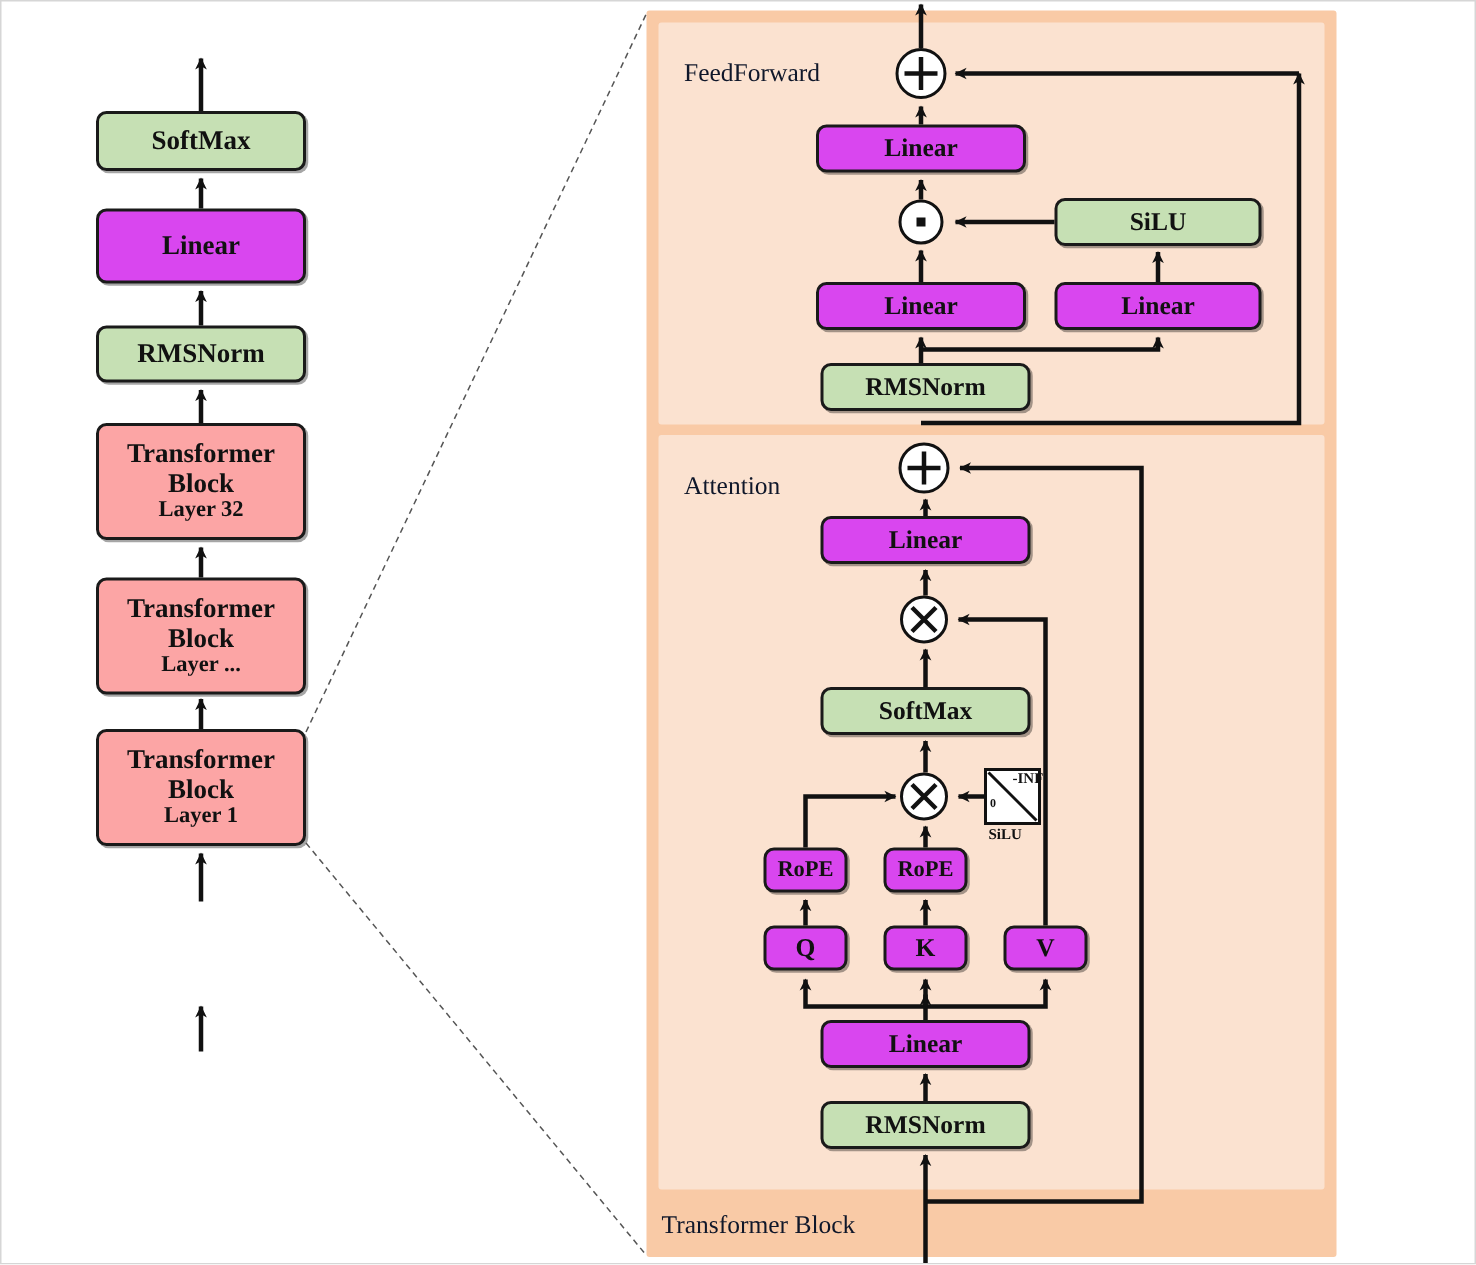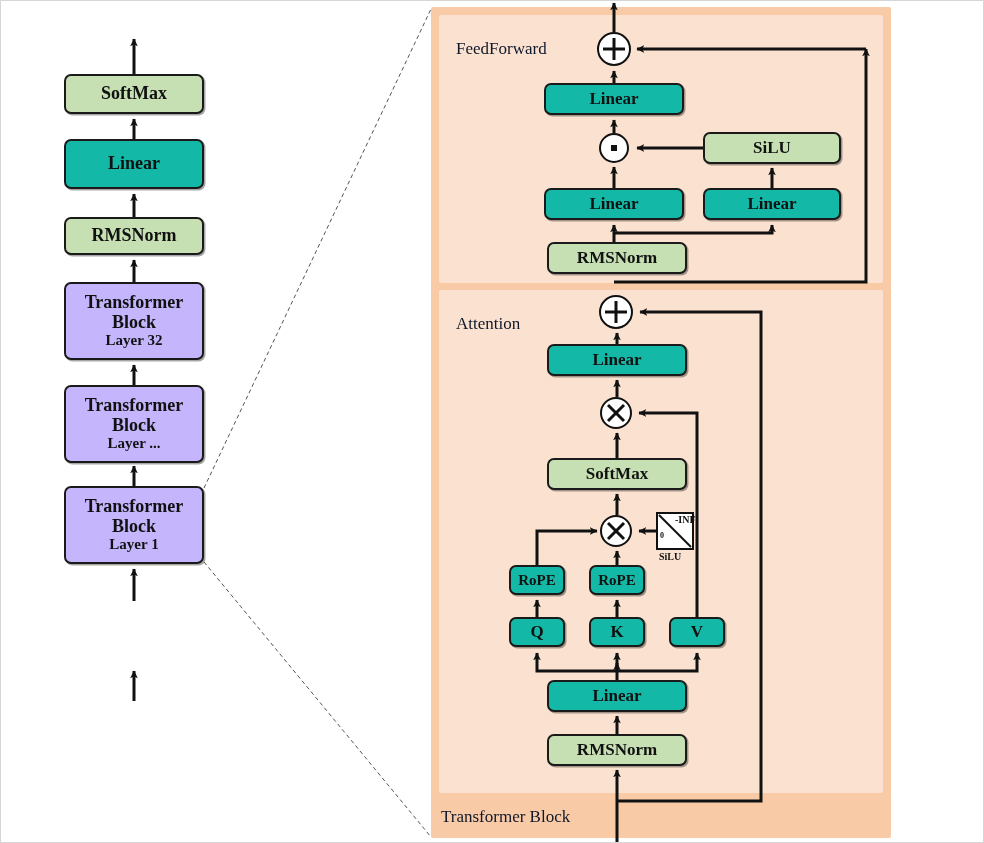--- a/index.html
+++ b/index.html
@@ -5,22 +5,22 @@
   html,body{margin:0;padding:0;background:#fff;}
   body{width:984px;height:843px;font-family:"Liberation Serif",serif;}
   #root{position:relative;width:984px;height:843px;box-sizing:border-box;
         border:1px solid #d6d6d6;overflow:hidden;background:#fff;}
   svg{position:absolute;left:0;top:0;}
   .box{position:absolute;box-sizing:border-box;border:2px solid #1a1a1a;
        border-radius:7px;display:flex;align-items:center;justify-content:center;
        flex-direction:column;text-align:center;color:#111;line-height:1.08;
        box-shadow:1.5px 1.5px 0 rgba(0,0,0,.35);font-weight:bold;}
   .green{background:#c6e0b4;}
-  .blue{background:#14b8a6;}
-  .orange{background:#c4b5fd;}
+  .blue{background:#d946ef;}
+  .orange{background:#fca5a5;}
   .t18{font-size:18px;}
   .t17{font-size:17px;}
   .t15{font-size:15px;}
   .panel{position:absolute;box-sizing:border-box;}
   .outerpanel{background:#f9caa6;border-radius:2px;}
   .innerpanel{background:#fbe2d0;border-radius:2px;}
   .plabel{position:absolute;font-size:17px;color:#0f172a;}
   .opnode{position:absolute;box-sizing:border-box;border:2.2px solid #111;
           border-radius:50%;background:#fff;}
   .masklbl{position:absolute;font-size:10px;color:#111;font-weight:bold;font-family:Liberation Serif, serif;}

